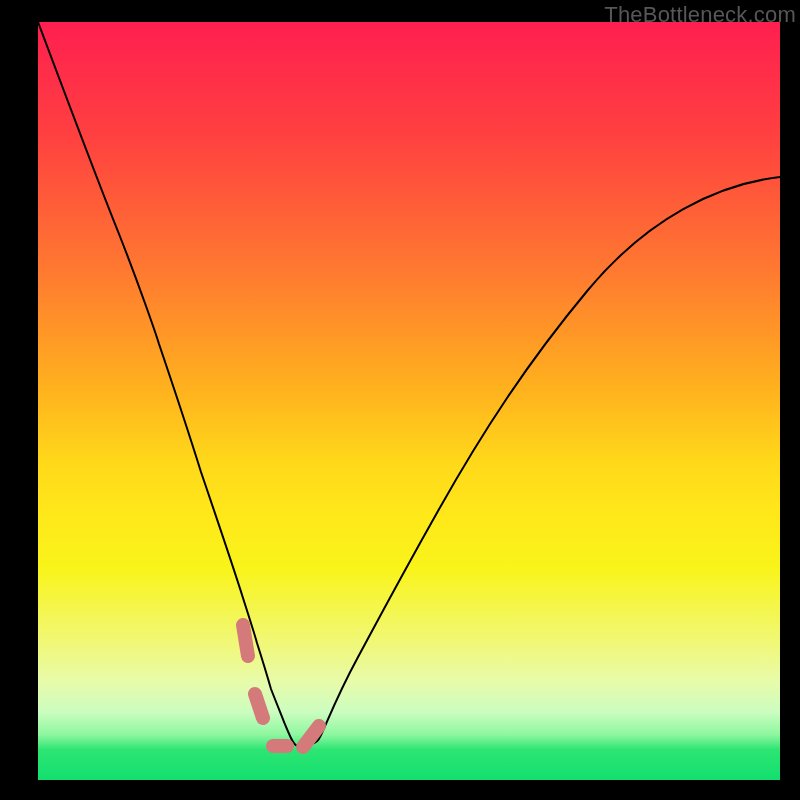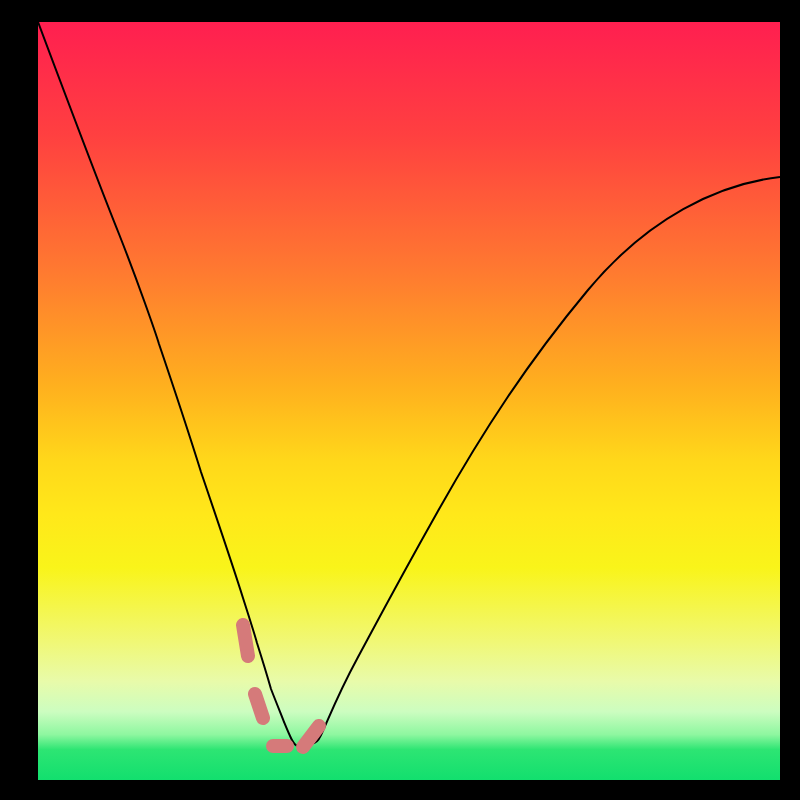--- a/index.html
+++ b/index.html
@@ -93,13 +93,14 @@
                C445,409 490,340 550,268
                C610,196 680,162 742,155"></path>
       <g>
         <path class="marker" d="M205,603 L210,634"></path>
         <path class="marker" d="M217,672 L225,696"></path>
         <path class="marker" d="M235,724 L249,724"></path>
         <path class="marker" d="M265,725 L281,704"></path>
       </g>
     </svg>
   </div>
+  <div class="watermark">TheBottleneck.com</div>
 </div>
 
 </body></html>

